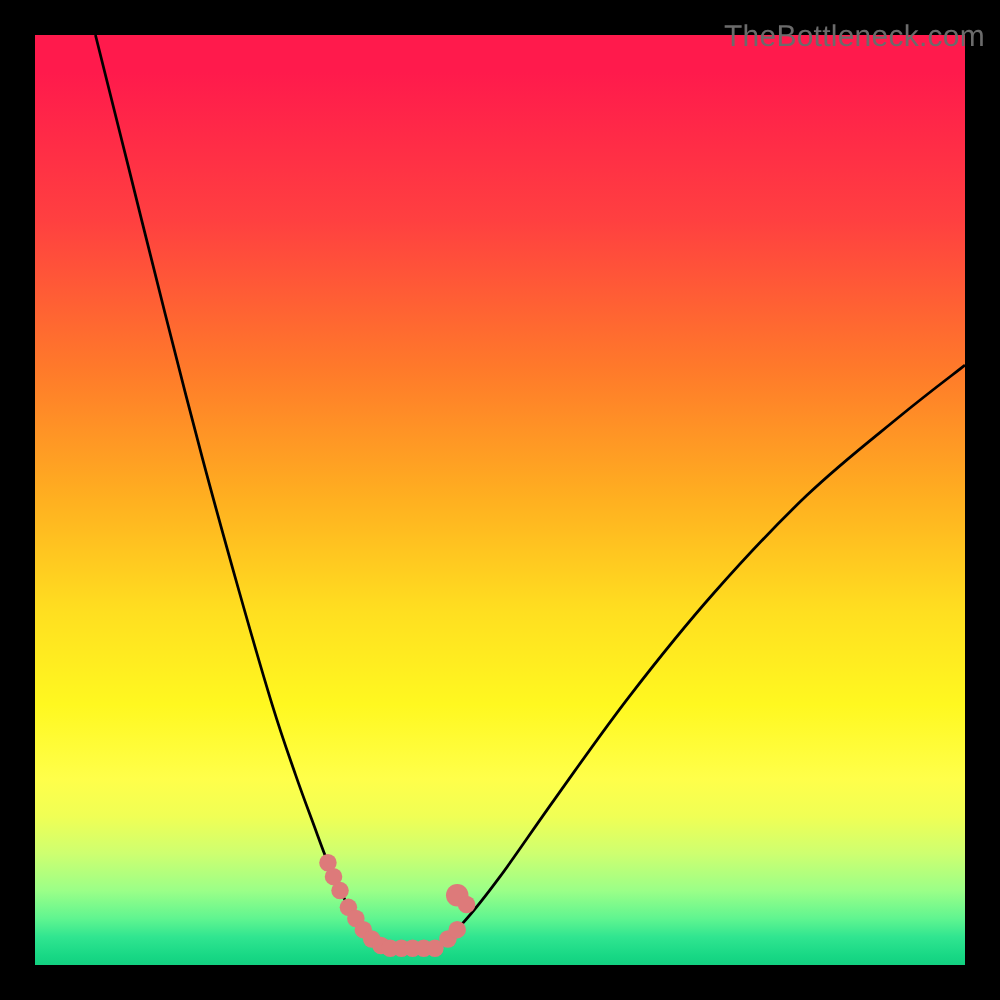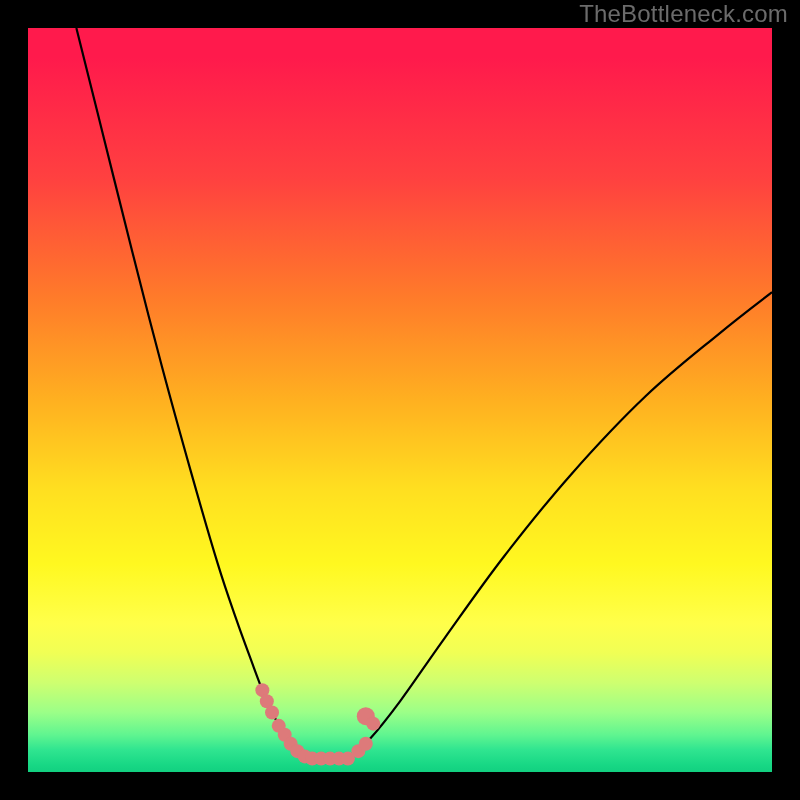--- a/index.html
+++ b/index.html
@@ -40,21 +40,21 @@
       #ceff70 88%,
       #9bff88 92%,
       #60f590 95%,
       #30e590 97%,
       #18d885 99%,
       #12d080 100%
     );
   }
   .watermark {
     position: absolute;
-    top: 0;
+    top: 16px;
     right: 12px;
     color: #6b6b6b;
     font-size: 24px;
     font-weight: 500;
     letter-spacing: 0.2px;
     user-select: none;
     text-align: right;
   }
   svg.curves {
     position: absolute;

